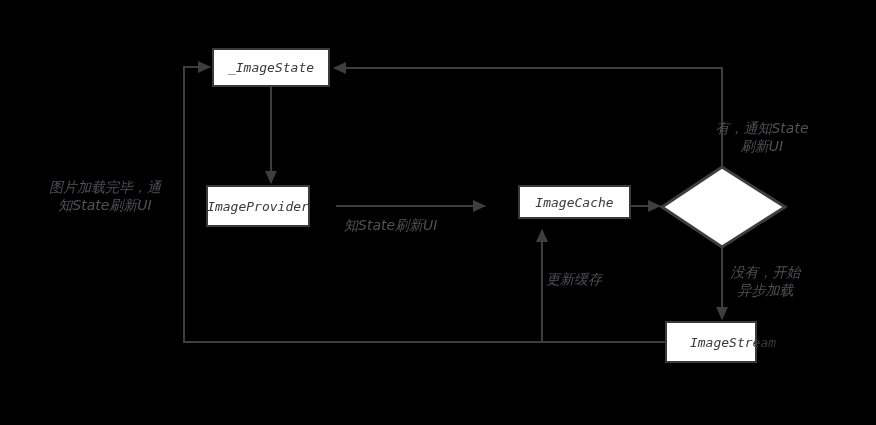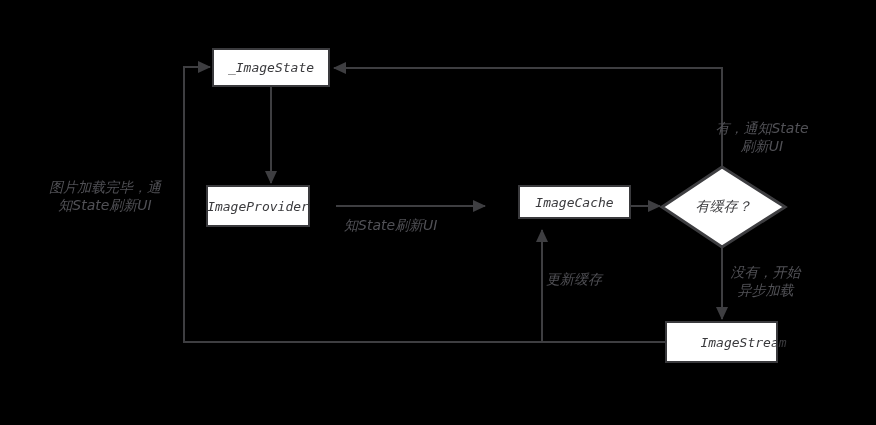--- a/index.html
+++ b/index.html
@@ -30,21 +30,21 @@
     align-items: center;
     justify-content: center;
     color: #3a3a3d;
     font-family: "DejaVu Sans Mono", monospace;
     font-size: 13px;
     white-space: nowrap;
   }
   #node-image-state   { left: 212px; top: 48px;  width: 118px; height: 39px; }
   #node-image-provider{ left: 206px; top: 185px; width: 104px; height: 42px; }
   #node-image-cache   { left: 488px; top: 185px; width: 113px; height: 34px; margin-left: 30px; }
-  #node-image-stream  { left: 665px; top: 321px; width: 113px; height: 42px; padding-left: 44px; }
+  #node-image-stream  { left: 665px; top: 321px; width: 92px; height: 42px; padding-left: 44px; }
   .diamond-label {
     position: absolute;
     left: 662px; top: 193px; width: 123px; height: 28px;
     display: flex;
     align-items: center;
     justify-content: center;
     color: #3a3a3d;
     font-size: 14px;
   }
   .edge-label {
@@ -93,21 +93,20 @@
   </div>
 
   <div class="node" id="node-image-cache">
     <span>ImageCache</span>
   </div>
 
   <div class="node" id="node-image-stream">
     <span>ImageStream</span>
   </div>
 
-  <div class="diamond-label">有缓存？</div>
 
 
   <div class="edge-label" id="label-generate-key">知State刷新UI</div>
 
   <div class="edge-label" id="label-yes-notify">有，通知State
 刷新UI</div>
 
   <div class="edge-label" id="label-no-async">没有，开始
 异步加载</div>
 

